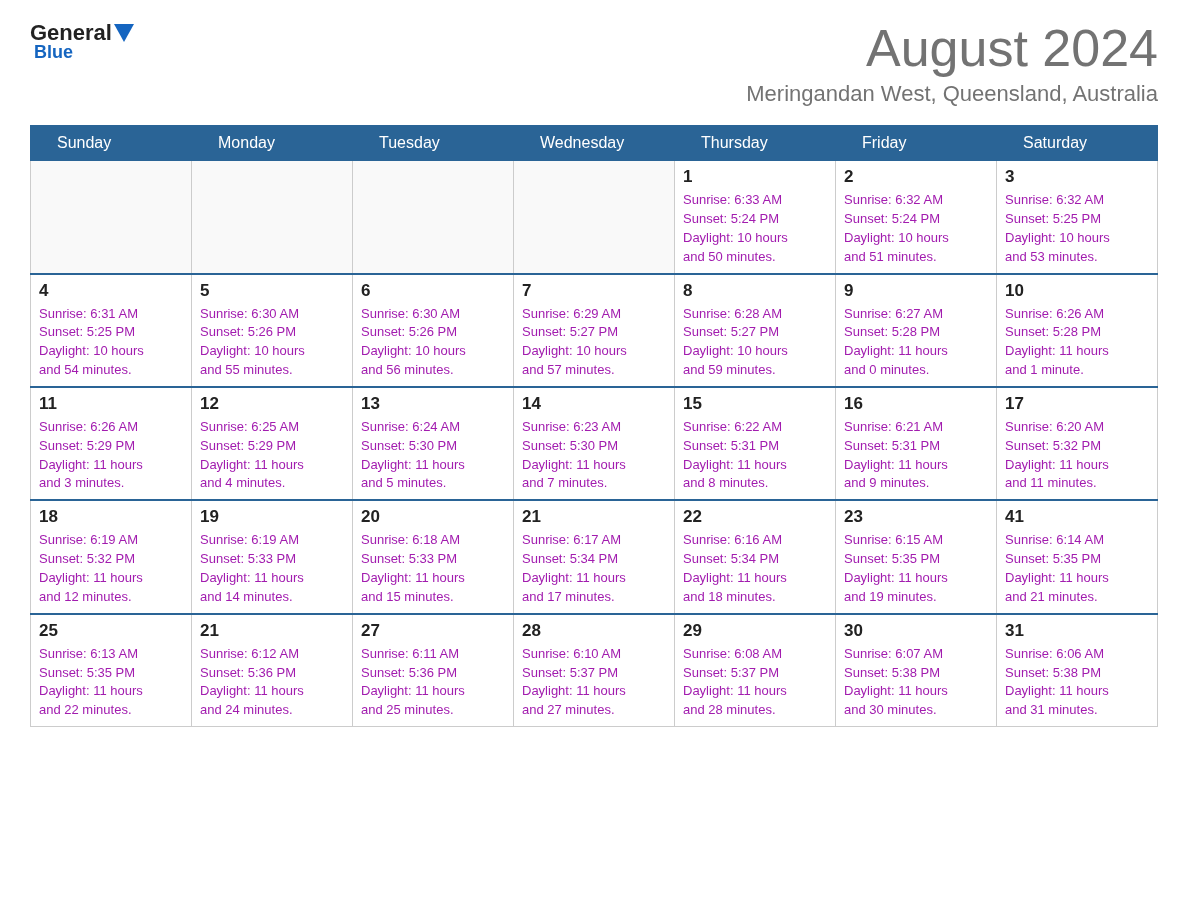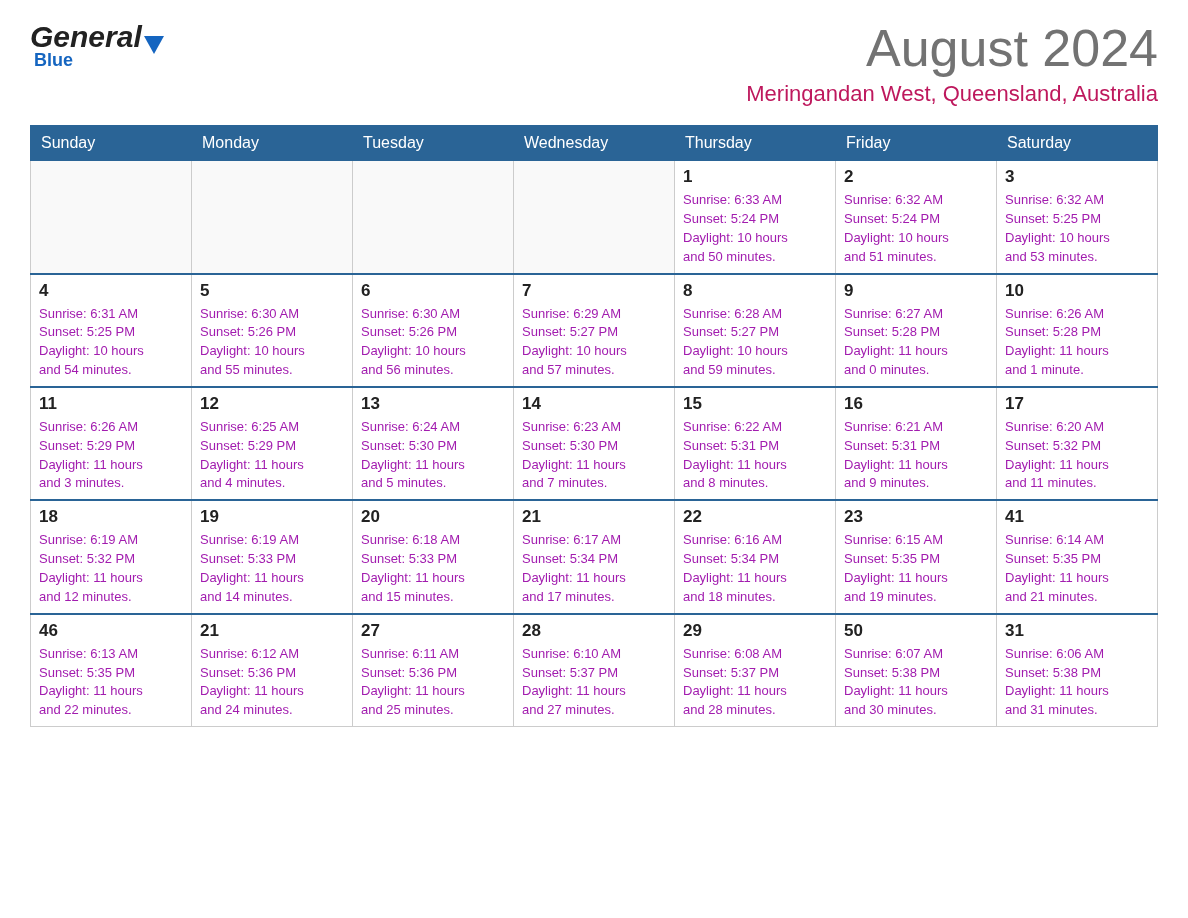--- a/index.html
+++ b/index.html
@@ -17,25 +17,24 @@
       align-items: flex-start;
       margin-bottom: 18px;
     }
     .logo {
       display: flex;
       flex-direction: column;
       align-items: flex-start;
     }
     .logo-text {
       display: flex;
-      align-items: flex-end;
-      font-size: 30px;
+      align-items: flex-start;
+      font-size: 22px;
       font-weight: bold;
       color: #222;
-      font-style: italic;
     }
     .logo-blue {
       color: #1565c0;
     }
     .logo-arrow {
       width: 0;
       height: 0;
       border-left: 10px solid transparent;
       border-right: 10px solid transparent;
       border-top: 18px solid #1565c0;
@@ -53,34 +52,34 @@
       text-align: right;
     }
     .month-title {
       font-size: 52px;
       font-weight: normal;
       color: #737373;
       line-height: 1.1;
     }
     .location-title {
       font-size: 22px;
-      color: #be185d;
+      color: #737373;
       margin-top: 4px;
     }
     .calendar {
       width: 100%;
       border-collapse: collapse;
       border: 1px solid #2a6496;
     }
     .calendar th {
       background: #2a6496;
       color: #fff;
       font-size: 16px;
       font-weight: normal;
-      padding: 8px 10px;
+      padding: 8px 26px;
       text-align: left;
       border: 1px solid #2a6496;
     }
     .calendar td {
       vertical-align: top;
       border: 1px solid #ccc;
       padding: 6px 8px;
       width: 14.28%;
       min-height: 100px;
     }
@@ -236,41 +235,41 @@
           <div class="day-number">23</div>
           <div class="day-info">Sunrise: 6:15 AM<br>Sunset: 5:35 PM<br>Daylight: 11 hours<br>and 19 minutes.</div>
         </td>
         <td>
           <div class="day-number">41</div>
           <div class="day-info">Sunrise: 6:14 AM<br>Sunset: 5:35 PM<br>Daylight: 11 hours<br>and 21 minutes.</div>
         </td>
       </tr>
       <tr class="row-separator">
         <td>
-          <div class="day-number">46</div>
+          <div class="day-number">25</div>
           <div class="day-info">Sunrise: 6:13 AM<br>Sunset: 5:35 PM<br>Daylight: 11 hours<br>and 22 minutes.</div>
         </td>
         <td>
           <div class="day-number">21</div>
           <div class="day-info">Sunrise: 6:12 AM<br>Sunset: 5:36 PM<br>Daylight: 11 hours<br>and 24 minutes.</div>
         </td>
         <td>
           <div class="day-number">27</div>
           <div class="day-info">Sunrise: 6:11 AM<br>Sunset: 5:36 PM<br>Daylight: 11 hours<br>and 25 minutes.</div>
         </td>
         <td>
           <div class="day-number">28</div>
           <div class="day-info">Sunrise: 6:10 AM<br>Sunset: 5:37 PM<br>Daylight: 11 hours<br>and 27 minutes.</div>
         </td>
         <td>
           <div class="day-number">29</div>
           <div class="day-info">Sunrise: 6:08 AM<br>Sunset: 5:37 PM<br>Daylight: 11 hours<br>and 28 minutes.</div>
         </td>
         <td>
-          <div class="day-number">50</div>
+          <div class="day-number">30</div>
           <div class="day-info">Sunrise: 6:07 AM<br>Sunset: 5:38 PM<br>Daylight: 11 hours<br>and 30 minutes.</div>
         </td>
         <td>
           <div class="day-number">31</div>
           <div class="day-info">Sunrise: 6:06 AM<br>Sunset: 5:38 PM<br>Daylight: 11 hours<br>and 31 minutes.</div>
         </td>
       </tr>
     </tbody>
 </table>
 

